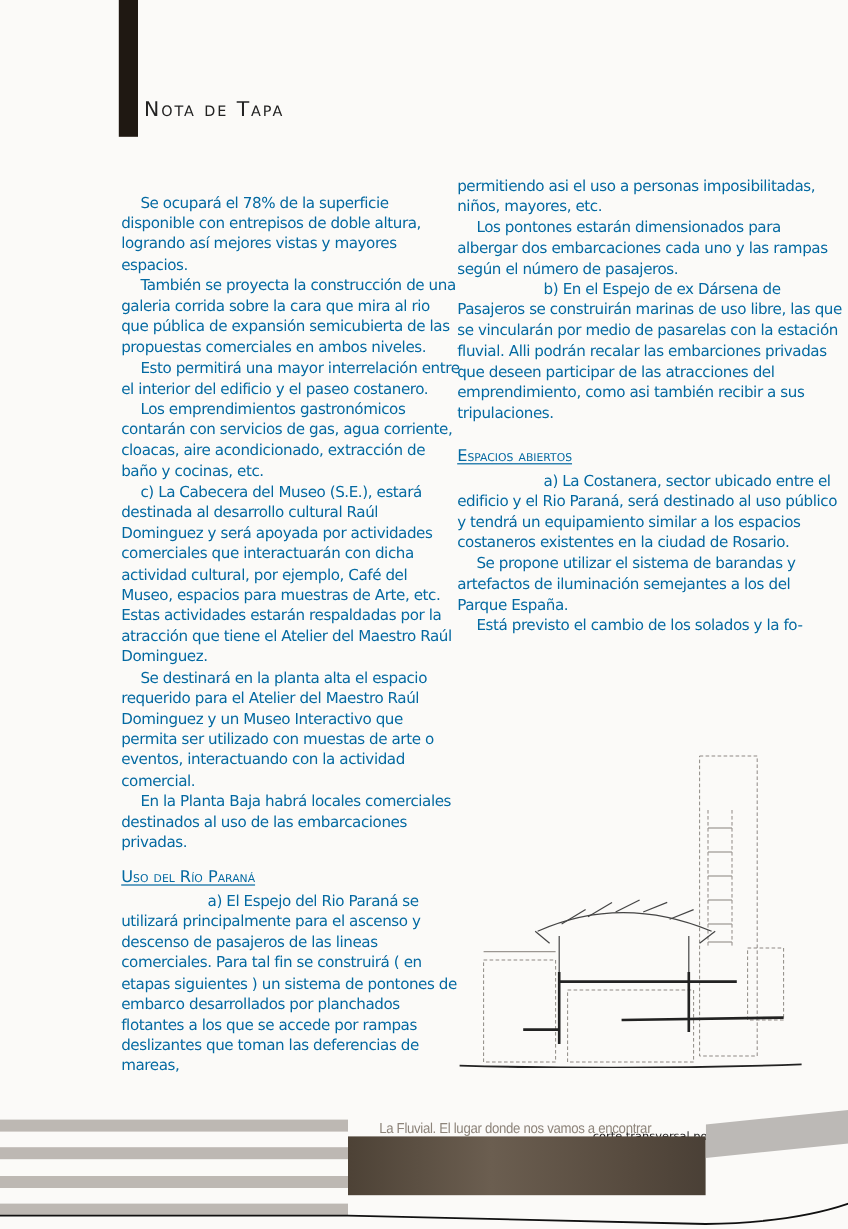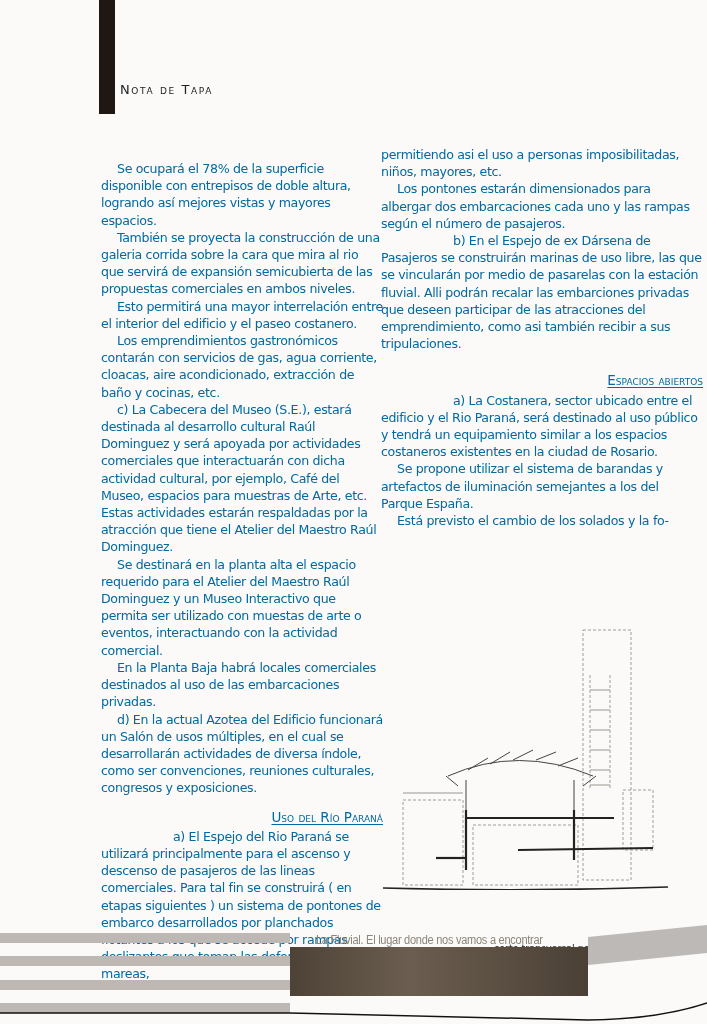--- a/index.html
+++ b/index.html
@@ -9,38 +9,37 @@
       font-family: "Liberation Sans", sans-serif;
       color: #1e1b18;
     }
     .sidebar-bar {
       position: absolute; left: 99px; top: 0; width: 16px; height: 114px;
       background: #1f1812;
     }
     .section-label {
       position: absolute; left: 120px; top: 82px;
       font-family: "DejaVu Sans", sans-serif;
-      font-size: 13px; letter-spacing: 1.6px; color: #222;
+      font-size: 17px; letter-spacing: 1.6px; color: #222;
       font-variant: small-caps;
     }
     .col {
       position: absolute; font-size: 12.6px; line-height: 17.2px;
       font-family: "DejaVu Sans", sans-serif; letter-spacing: -0.35px;
       color: #0369a1; text-align: left;
     }
     .col-left { left: 101px; top: 160px; width: 282px; }
     .col-right { left: 381px; top: 146px; width: 322px; }
     .col p { margin: 0; }
     .indent { text-indent: 16px; }
     .indent-big { text-indent: 72px; }
     .subhead {
       font-size: 13.5px; text-decoration: underline; font-variant: small-caps;
       margin: 12px 0 2px 0 !important; letter-spacing: 0;
       text-underline-offset: 2px;
-      text-align: right;
     }
     .right-sub { margin-top: 20px !important; }
     .figure {
       position: absolute; left: 378px; top: 610px; width: 300px; height: 280px;
     }
     .caption {
       position: absolute; left: 494px; top: 942px;
       font-family: "DejaVu Sans", sans-serif; font-size: 9.5px; color: #222;
     }
     .footer { position: absolute; left: 0; top: 925px; width: 707px; height: 99px; padding-left: 40px; }
@@ -65,27 +64,26 @@
     }
   </style>
 </head>
 <body>
 
 <div class="sidebar-bar"></div>
 <div class="section-label">Nota de Tapa</div>
 
 <div class="col col-left">
   <p class="indent">Se ocupará el 78% de la superficie disponible con entrepisos de doble altura, logrando así mejores vistas y mayores espacios.</p>
-  <p class="indent">También se proyecta la construcción de una galeria corrida sobre la cara que mira al rio que servirá de expansión semicubierta de las propuestas comerciales en ambos niveles.</p>
+  <p class="indent">También se proyecta la construcción de una galeria corrida sobre la cara que mira al rio que pública de expansión semicubierta de las propuestas comerciales en ambos niveles.</p>
   <p class="indent">Esto permitirá una mayor interrelación entre el interior del edificio y el paseo costanero.</p>
   <p class="indent">Los emprendimientos gastronómicos contarán con servicios de gas, agua corriente, cloacas, aire acondicionado, extracción de baño y cocinas, etc.</p>
   <p class="indent">c) La Cabecera del Museo (S.E.), estará destinada al desarrollo cultural Raúl Dominguez y será apoyada por actividades comerciales que interactuarán con dicha actividad cultural, por ejemplo, Café del Museo, espacios para muestras de Arte, etc.  Estas actividades estarán respaldadas por la atracción que tiene el Atelier del Maestro Raúl Dominguez.</p>
   <p class="indent">Se destinará en la planta alta el espacio requerido para el Atelier del Maestro Raúl Dominguez y un Museo Interactivo que permita ser utilizado con muestas de arte o eventos, interactuando con la actividad comercial.</p>
   <p class="indent">En la Planta Baja habrá locales comerciales destinados al uso de las embarcaciones privadas.</p>
-  <p class="indent">d) En la actual Azotea del Edificio funcionará un Salón de usos múltiples, en el cual se desarrollarán actividades de diversa índole, como ser convenciones, reuniones culturales, congresos y exposiciones.</p>
   <p class="subhead">Uso del Río Paraná</p>
   <p class="indent-big">a) El Espejo del Rio Paraná se utilizará principalmente para el ascenso y descenso de pasajeros de las lineas comerciales. Para tal fin se construirá ( en etapas siguientes ) un sistema de pontones de embarco desarrollados por planchados flotantes a los que se accede por rampas deslizantes que toman las deferencias de mareas,</p>
 </div>
 
 <div class="col col-right">
   <p>permitiendo asi el uso a personas imposibilitadas, niños, mayores, etc.</p>
   <p class="indent">Los pontones estarán dimensionados para albergar dos embarcaciones cada uno y las rampas según el número de pasajeros.</p>
   <p class="indent-big">b) En el Espejo de ex Dársena de Pasajeros se construirán marinas de uso libre, las que se vincularán por medio de pasarelas con la estación fluvial.  Alli podrán recalar las embarciones privadas que deseen participar de las atracciones del emprendimiento, como asi también  recibir a sus tripulaciones.</p>
   <p class="subhead right-sub">Espacios abiertos</p>
   <p class="indent-big">a) La Costanera, sector ubicado entre el edificio y el Rio Paraná, será destinado al uso público y tendrá un equipamiento similar a los espacios costaneros existentes en la ciudad de Rosario.</p>

